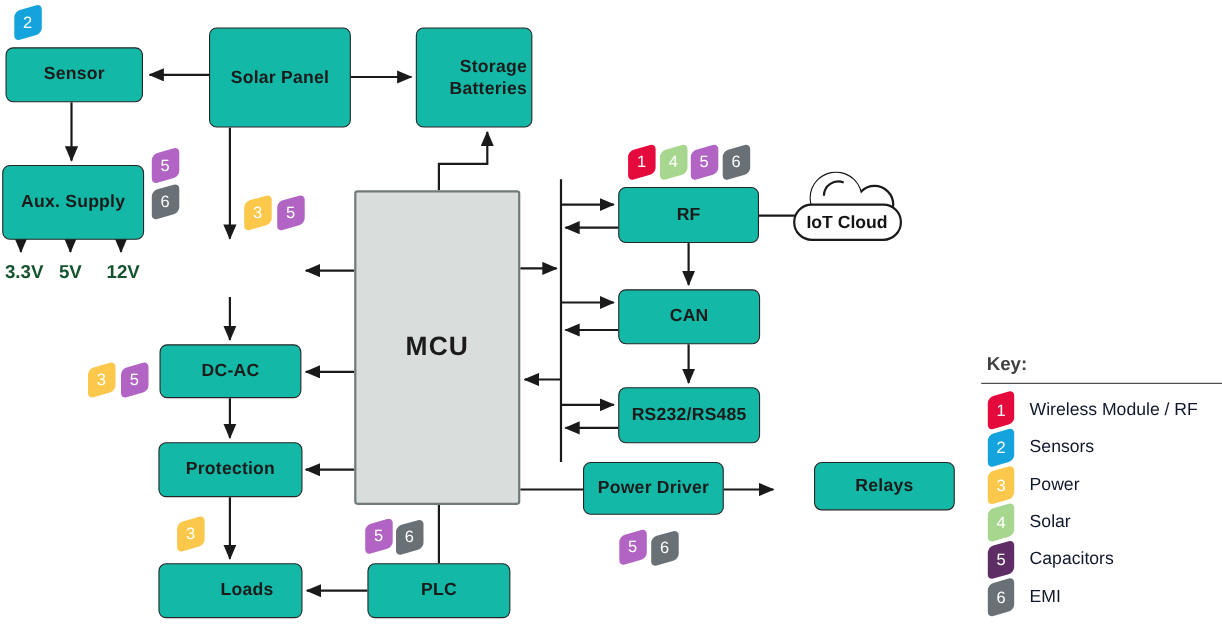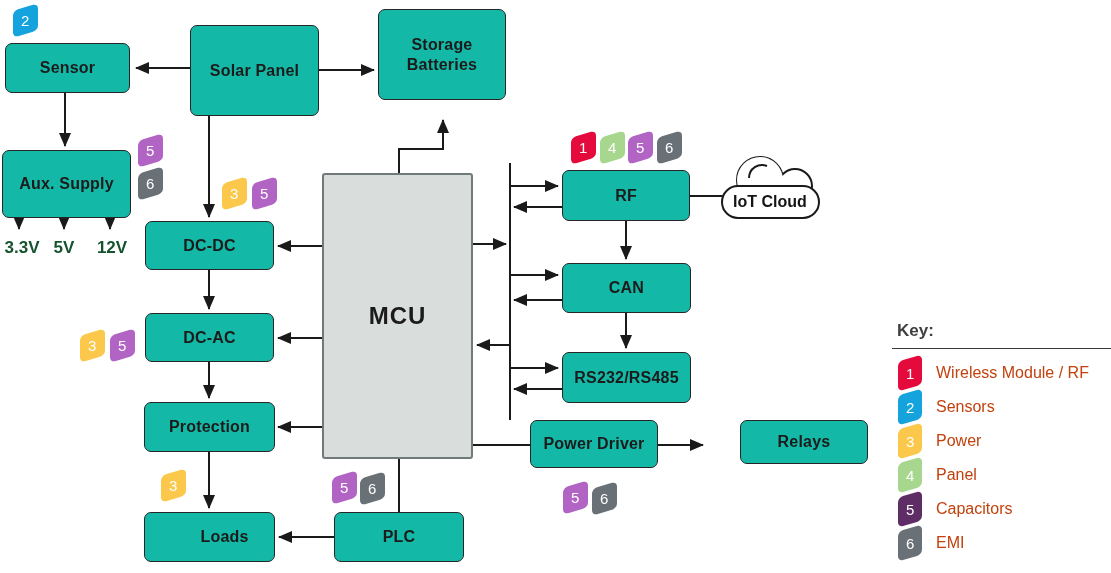--- a/index.html
+++ b/index.html
@@ -23,21 +23,21 @@
   }
   .badge span{transform:skewY(16deg);color:#fff;font-size:15px;font-weight:400;}
   .kbadge{width:24px;height:30px;}
   #connectors{position:absolute;left:0;top:0;}
   .vlabel{position:absolute;font-size:17px;font-weight:700;text-align:center;color:#14532d;}
   #key-title{position:absolute;left:897px;top:321px;font-size:17px;font-weight:700;color:#404040;}
   #key-rule{position:absolute;left:892px;top:348px;width:219px;border-top:1.6px solid #3a3a3a;}
   #key-list{position:absolute;left:892px;top:356px;width:219px;}
   .krow{position:relative;height:34px;display:flex;align-items:center;}
   .krow .badge{position:relative;margin-left:6px;flex:0 0 auto;}
-  .krow .klabel{margin-left:14px;font-size:16px;font-weight:400;color:#c2410c;white-space:nowrap;}
+  .krow .klabel{margin-left:14px;font-size:16px;font-weight:400;color:#0f172a;white-space:nowrap;}
   #cloud{position:absolute;left:715px;top:156px;}
   #cloud text{font-size:16px;font-weight:600;fill:#141414;font-family:"Liberation Sans",sans-serif;}
 </style>
 </head>
 <body>
 
 <div id="canvas">
 
   <svg id="connectors" width="1111" height="573">
     <defs>
@@ -78,28 +78,25 @@
       <path d="M334,537 L279,537" marker-end="url(#ah)"></path>
     </g>
   </svg>
 
   <div class="node" style="left:5px;top:43px;width:125px;height:50px;">
       <span>Sensor</span>
     </div>
   <div class="node" style="left:190px;top:25px;width:129px;height:91px;">
       <span>Solar Panel</span>
     </div>
-  <div class="node" style="left:378px;top:9px;width:128px;height:91px;">
+  <div class="node" style="left:378px;top:25px;width:106px;height:91px;text-align:right;">
       <span>Storage Batteries</span>
     </div>
   <div class="node" style="left:2px;top:150px;width:129px;height:68px;">
       <span>Aux. Supply</span>
-    </div>
-  <div class="node" style="left:145px;top:221px;width:129px;height:49px;">
-      <span>DC-DC</span>
     </div>
   <div class="node" style="left:145px;top:313px;width:129px;height:49px;">
       <span>DC-AC</span>
     </div>
   <div class="node" style="left:144px;top:402px;width:131px;height:50px;">
       <span>Protection</span>
     </div>
   <div class="node" style="left:144px;top:512px;width:131px;height:50px;padding-left:34px;">
       <span>Loads</span>
     </div>
@@ -207,21 +204,21 @@
     <div class="krow">
       <div class="badge kbadge" style="background: rgb(251, 200, 75);">
           <span>3</span>
         </div>
       <span class="klabel">Power</span>
     </div>
     <div class="krow">
       <div class="badge kbadge" style="background: rgb(167, 215, 142);">
           <span>4</span>
         </div>
-      <span class="klabel">Panel</span>
+      <span class="klabel">Solar</span>
     </div>
     <div class="krow">
       <div class="badge kbadge" style="background: rgb(94, 45, 102);">
           <span>5</span>
         </div>
       <span class="klabel">Capacitors</span>
     </div>
     <div class="krow">
       <div class="badge kbadge" style="background: rgb(105, 112, 118);">
           <span>6</span>

